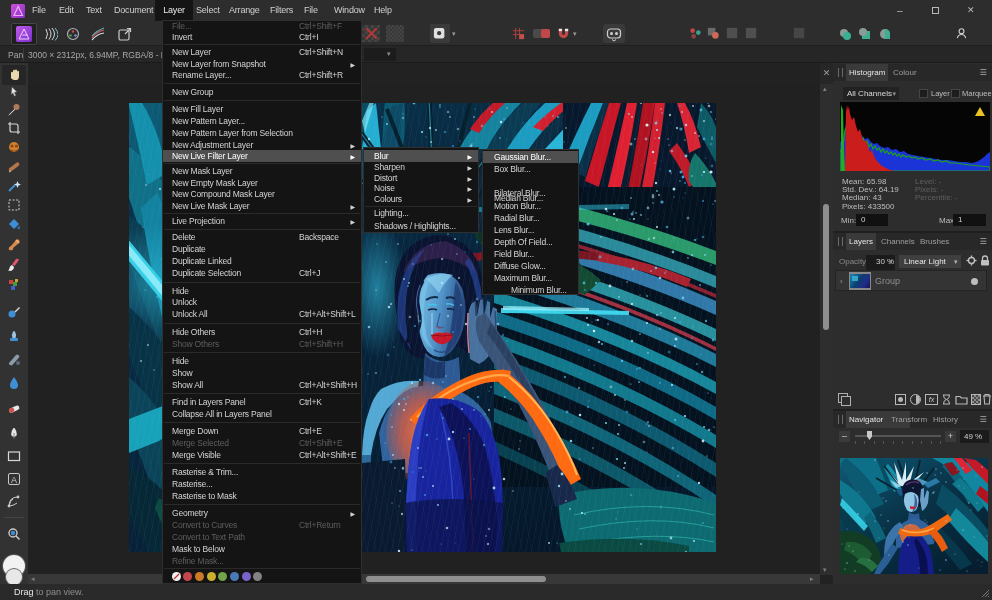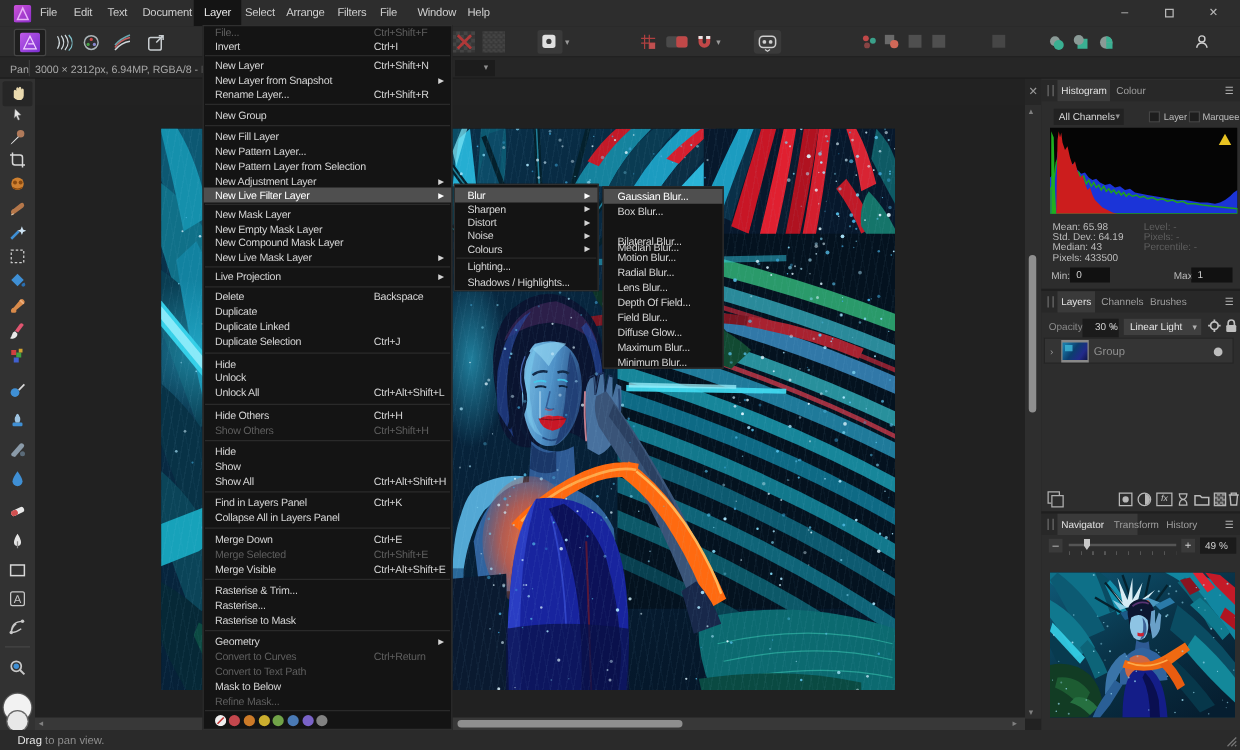--- a/index.html
+++ b/index.html
@@ -1402,21 +1402,21 @@
     <div class="mrow" style="top:97.9px">
         <span class="lbl" style="left:11px">Field Blur...</span>
       </div>
     <div class="mrow" style="top:110.0px">
         <span class="lbl" style="left:11px">Diffuse Glow...</span>
       </div>
     <div class="mrow" style="top:122.1px">
         <span class="lbl" style="left:11px">Maximum Blur...</span>
       </div>
     <div class="mrow" style="top:134.2px">
-        <span class="lbl" style="left:11px">Minimum Blur...</span>
+        <span class="lbl" style="left:28px">Minimum Blur...</span>
       </div>
   </div>
 
   <svg class="abs" style="left:980px;top:588px" width="10" height="10">
       <g stroke="#777" stroke-width="1">
         <line x1="2" y1="9" x2="9" y2="2"></line>
         <line x1="5" y1="9" x2="9" y2="5"></line>
         <line x1="8" y1="9" x2="9" y2="8"></line>
       </g>
     </svg>

